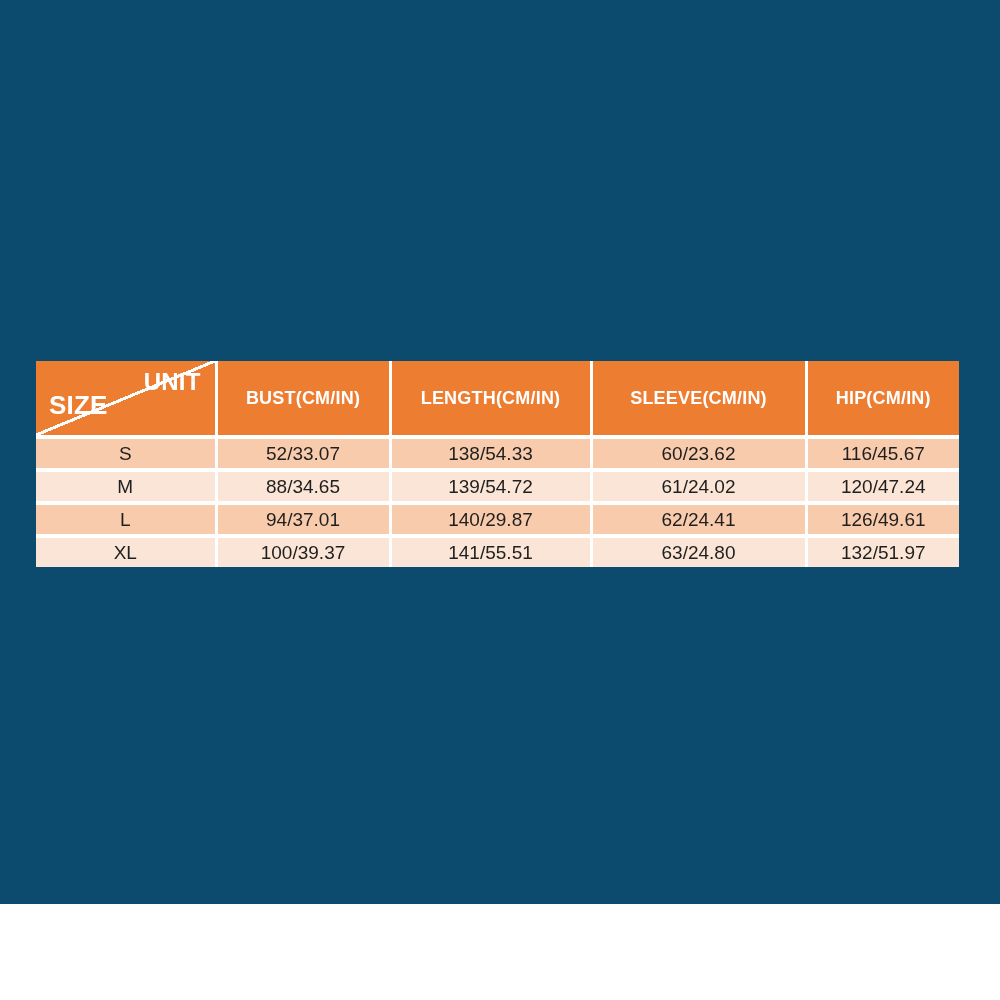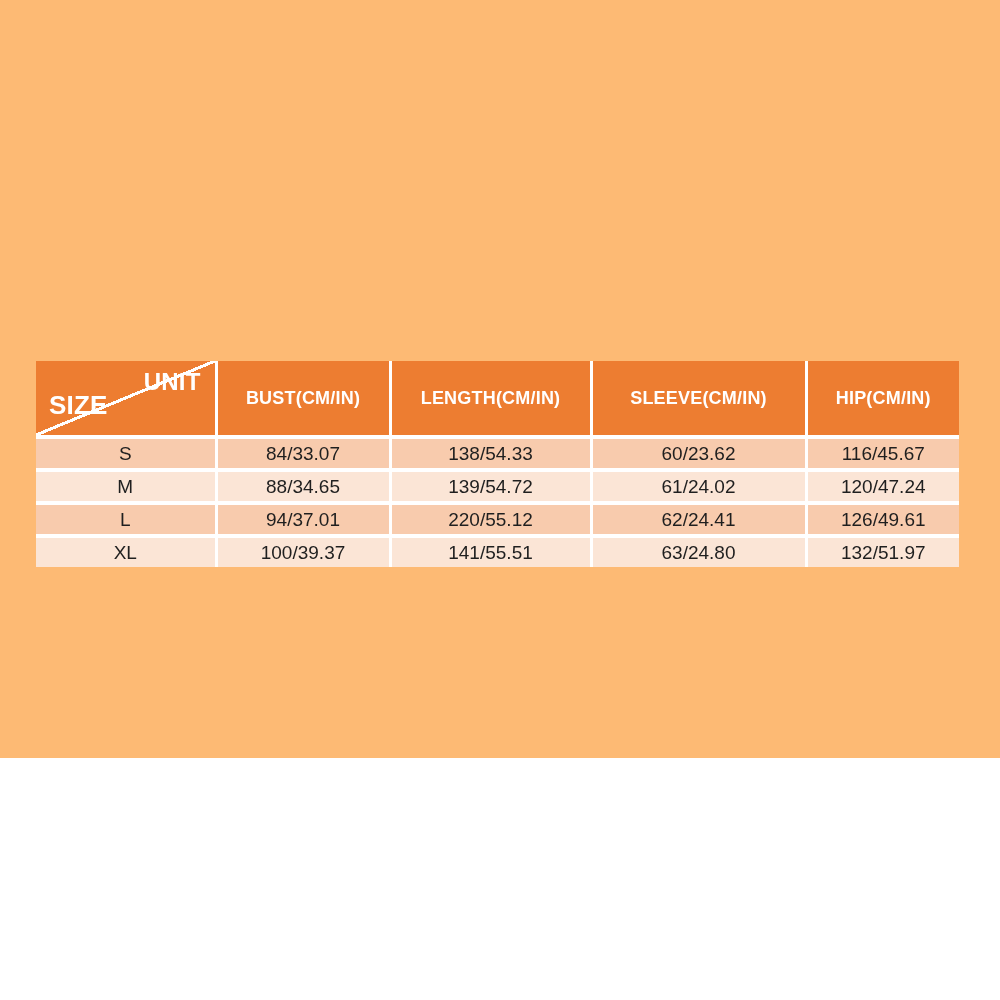--- a/index.html
+++ b/index.html
@@ -6,22 +6,22 @@
     margin: 0;
     padding: 0;
     background: #ffffff;
     width: 1000px;
     height: 1000px;
     font-family: "Liberation Sans", sans-serif;
   }
   .canvas {
     position: relative;
     width: 1000px;
-    height: 758px;
-    background: #fdba74;
+    height: 904px;
+    background: #0c4a6e;
     overflow: hidden;
   }
   table.size-chart {
     position: absolute;
     left: 36px;
     top: 361px;
     width: 923px;
     border-collapse: collapse;
     table-layout: fixed;
   }
@@ -103,36 +103,36 @@
         </th>
         <th>BUST(CM/IN)</th>
         <th>LENGTH(CM/IN)</th>
         <th>SLEEVE(CM/IN)</th>
         <th>HIP(CM/IN)</th>
       </tr>
     </thead>
     <tbody>
       <tr class="band-dark">
         <td>S</td>
-        <td>84/33.07</td>
+        <td>52/33.07</td>
         <td>138/54.33</td>
         <td>60/23.62</td>
         <td>116/45.67</td>
       </tr>
       <tr class="band-light">
         <td>M</td>
         <td>88/34.65</td>
         <td>139/54.72</td>
         <td>61/24.02</td>
         <td>120/47.24</td>
       </tr>
       <tr class="band-dark">
         <td>L</td>
         <td>94/37.01</td>
-        <td>220/55.12</td>
+        <td>140/29.87</td>
         <td>62/24.41</td>
         <td>126/49.61</td>
       </tr>
       <tr class="band-light">
         <td>XL</td>
         <td>100/39.37</td>
         <td>141/55.51</td>
         <td>63/24.80</td>
         <td>132/51.97</td>
       </tr>

